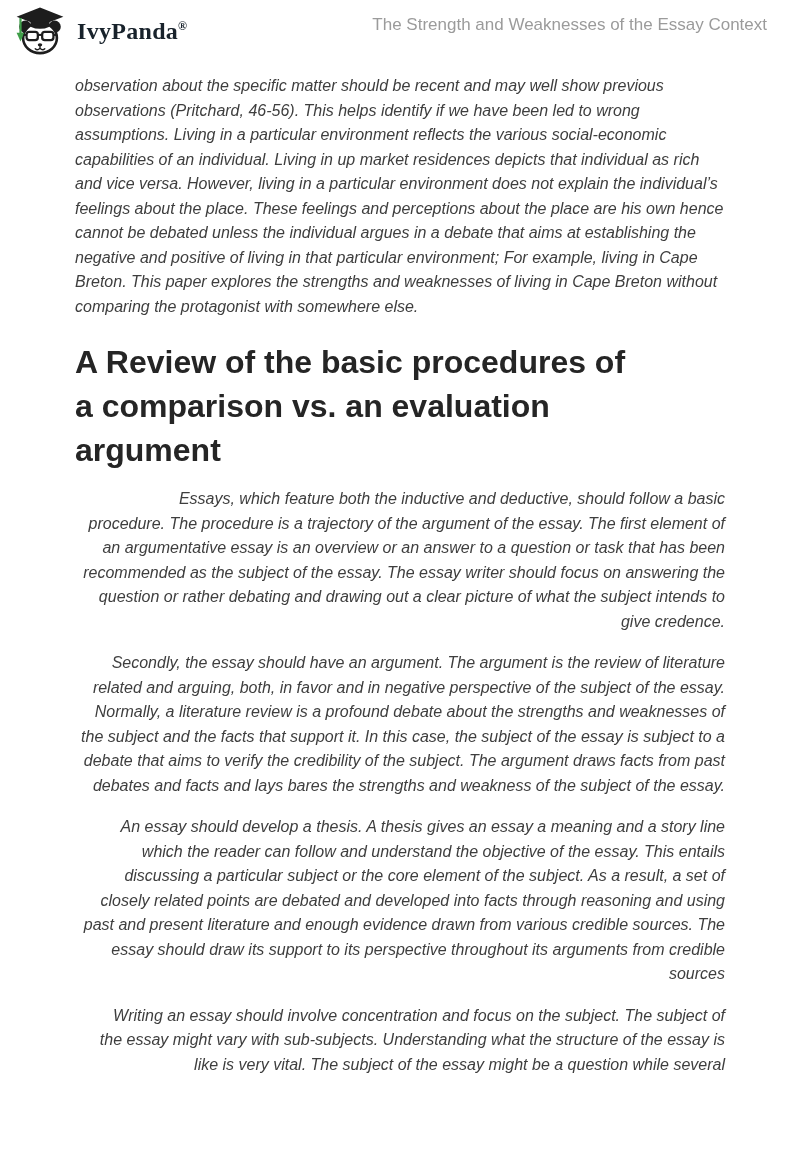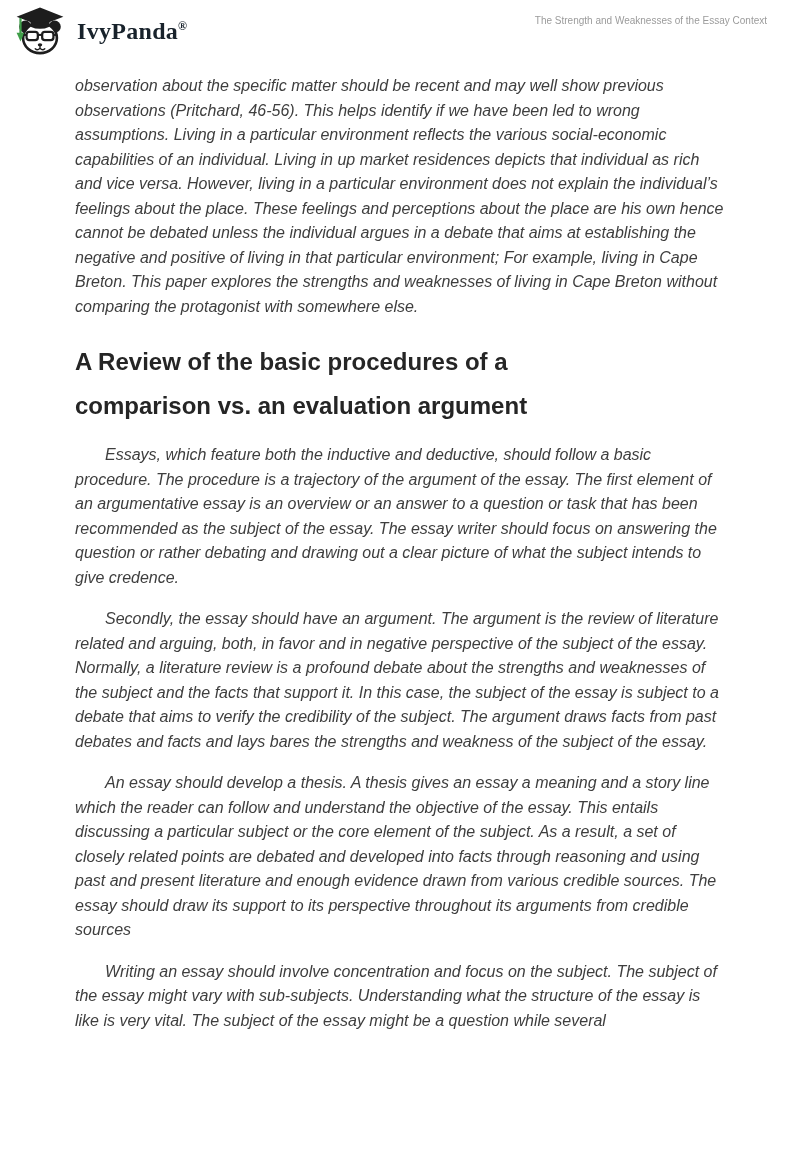--- a/index.html
+++ b/index.html
@@ -27,37 +27,37 @@
     color: #18222b;
     letter-spacing: 0.3px;
   }
   .wordmark .reg {
     font-size: 12px;
     vertical-align: super;
     font-weight: 700;
   }
   .doc-title {
     position: absolute; right: 33px; top: 15px;
-    font-size: 10px;
+    font-size: 17px;
     color: #9b9b9b;
   }
 
   
   .content {
     position: absolute;
     left: 75px; right: 75px; top: 74px;
     color: #3e3e3e;
     font-size: 16px;
     line-height: 24.5px;
   }
   .content p { margin: 0 0 17px 0; font-style: italic; }
-  .content p.indent { text-indent: 30px; }
+  .content p.indent { text-indent: 30px; text-align: right; }
   .content h2 {
     font-family: "Liberation Sans", sans-serif;
-    font-size: 24px;
+    font-size: 32px;
     line-height: 44px;
     font-weight: 700;
     color: #252525;
     margin: 21px 0 15px 0;
     max-width: 572px;
   }
 
   
   .footer-url {
     position: absolute;

